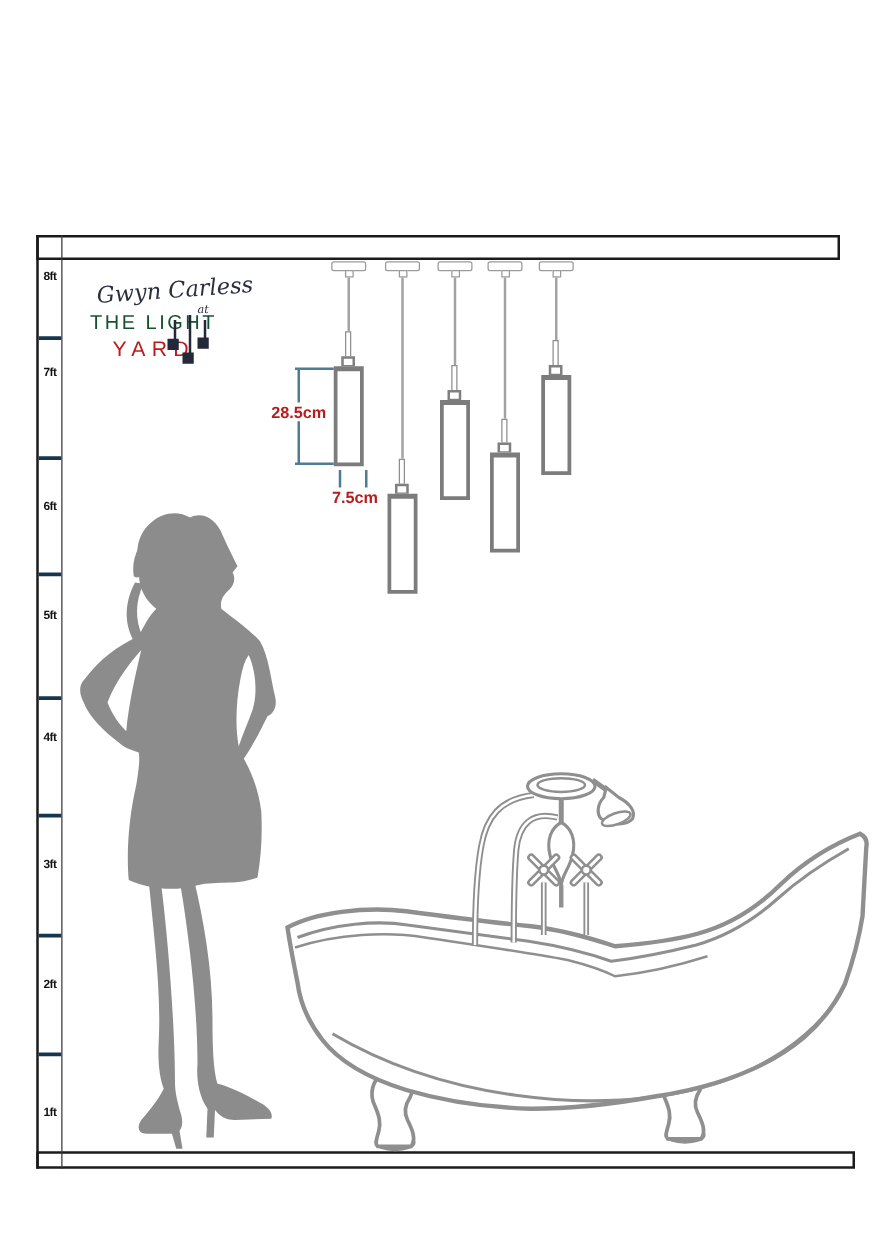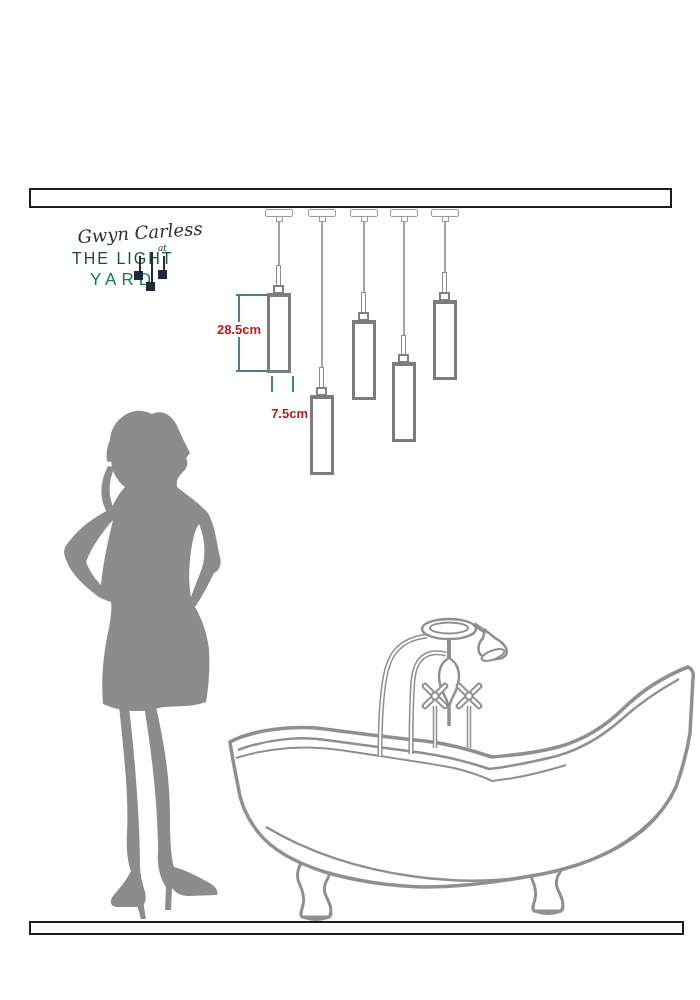--- a/index.html
+++ b/index.html
@@ -15,21 +15,21 @@
   .tick{position:absolute;left:0;width:100%;height:3px;background:#16364e;}
   .flabel{position:absolute;left:0;width:100%;text-align:center;font-size:9.5px;font-weight:bold;
           color:#121212;letter-spacing:-0.4px;}
   
   .logo-script{position:absolute;left:74px;top:222px;width:132px;text-align:center;
                font-family:"DejaVu Serif",serif;font-style:italic;font-size:18px;color:#2a2f3e;
                transform:rotate(-4deg);white-space:nowrap;}
   .logo-at{position:absolute;left:126px;top:243px;font-family:"DejaVu Serif",serif;font-style:italic;
            font-size:9px;color:#2a2f3e;margin-left:32px;}
   .logo-line1{position:absolute;left:72px;top:250px;font-size:16px;letter-spacing:2px;color:#14532d;white-space:nowrap;}
-  .logo-line2{position:absolute;left:90px;top:270px;font-size:17px;letter-spacing:5px;color:#15803d;white-space:nowrap;}
+  .logo-line2{position:absolute;left:90px;top:270px;font-size:17px;letter-spacing:5px;color:#b91c1c;white-space:nowrap;}
   .logo-stem{position:absolute;width:1.5px;background:#23283a;}
   .logo-sq{position:absolute;width:9px;height:9px;background:#23283a;}
   
   .rose{position:absolute;width:28px;height:8px;border:1.5px solid #9a9a9a;border-radius:2px;
         background:#fff;box-sizing:border-box;top:209px;}
   .nip{position:absolute;width:7px;height:6px;border:1.5px solid #9a9a9a;background:#fff;
        box-sizing:border-box;top:216px;}
   .cable{position:absolute;width:1.5px;background:#a3a3a3;top:222px;}
   .rod{position:absolute;width:5px;border:1.5px solid #8e8e8e;background:#fff;box-sizing:border-box;}
   .collar{position:absolute;width:11px;height:9px;border:2px solid #808080;background:#fff;box-sizing:border-box;}
@@ -41,20 +41,37 @@
   svg{position:absolute;}
 </style>
 </head>
 <body>
 
 <div class="stage">
 
   <div class="ceiling"></div>
   <div class="floor"></div>
 
+  <div class="ruler">
+    <div class="tick" style="top:81px"></div>
+    <div class="tick" style="top:177px"></div>
+    <div class="tick" style="top:270px"></div>
+    <div class="tick" style="top:369px"></div>
+    <div class="tick" style="top:463px"></div>
+    <div class="tick" style="top:559px"></div>
+    <div class="tick" style="top:654px"></div>
+    <div class="flabel" style="top:28px">8ft</div>
+    <div class="flabel" style="top:105px">7ft</div>
+    <div class="flabel" style="top:212px">6ft</div>
+    <div class="flabel" style="top:299px">5ft</div>
+    <div class="flabel" style="top:397px">4ft</div>
+    <div class="flabel" style="top:498px">3ft</div>
+    <div class="flabel" style="top:594px">2ft</div>
+    <div class="flabel" style="top:697px">1ft</div>
+  </div>
 
   <div>
     <div class="logo-script">Gwyn Carless</div>
     <div class="logo-at">at</div>
     <div class="logo-line1">THE LIGHT</div>
     <div class="logo-line2">YARD</div>
     <div class="logo-stem" style="left:139px;top:256px;height:16px"></div>
     <div class="logo-stem" style="left:151px;top:252px;height:31px"></div>
     <div class="logo-stem" style="left:163px;top:256px;height:15px"></div>
     <div class="logo-sq" style="left:134px;top:271px"></div>
@@ -107,21 +124,21 @@
     <div class="shade" style="left:433px;top:300px"></div>
   </div>
 
   <div>
     <div class="dim" style="left:236px;top:294px;width:31px;height:1.5px"></div>
     <div class="dim" style="left:238px;top:295px;width:1.5px;height:76px"></div>
     <div class="dim" style="left:236px;top:370px;width:31px;height:1.5px"></div>
     <div class="dim-label" style="left:203px;top:322px;width:58px;text-align:right">28.5cm</div>
     <div class="dim" style="left:271px;top:376px;width:1.5px;height:16px"></div>
     <div class="dim" style="left:292px;top:376px;width:1.5px;height:16px"></div>
-    <div class="dim-label" style="left:260px;top:406px;width:48px;text-align:right">7.5cm</div>
+    <div class="dim-label" style="left:260px;top:390px;width:48px;text-align:center">7.5cm</div>
   </div>
 
   <svg style="left:58px;top:404px" width="180" height="530" viewBox="0 0 180 530">
     <g fill="#8c8c8c" stroke="none">
       <path d="M94,10 C104,5 115,11 120,24 C124,33 128,41 132,49 L128,54 C131,59 129,65 124,69
                C120,73 118,77 119,83 C129,91 141,99 150,109 C157,121 159,141 162,153
                C164,161 161,167 156,169 C150,181 144,193 137,203 C144,215 149,229 151,245
                C152,263 151,281 148,298 C131,305 113,300 97,305 C80,309 60,307 45,300
                C43,278 45,250 51,224 C53,212 54,204 53,198 C47,196 41,194 37,190
                C25,181 13,169 9,158 C5,150 5,144 10,139 C21,124 37,112 53,105

